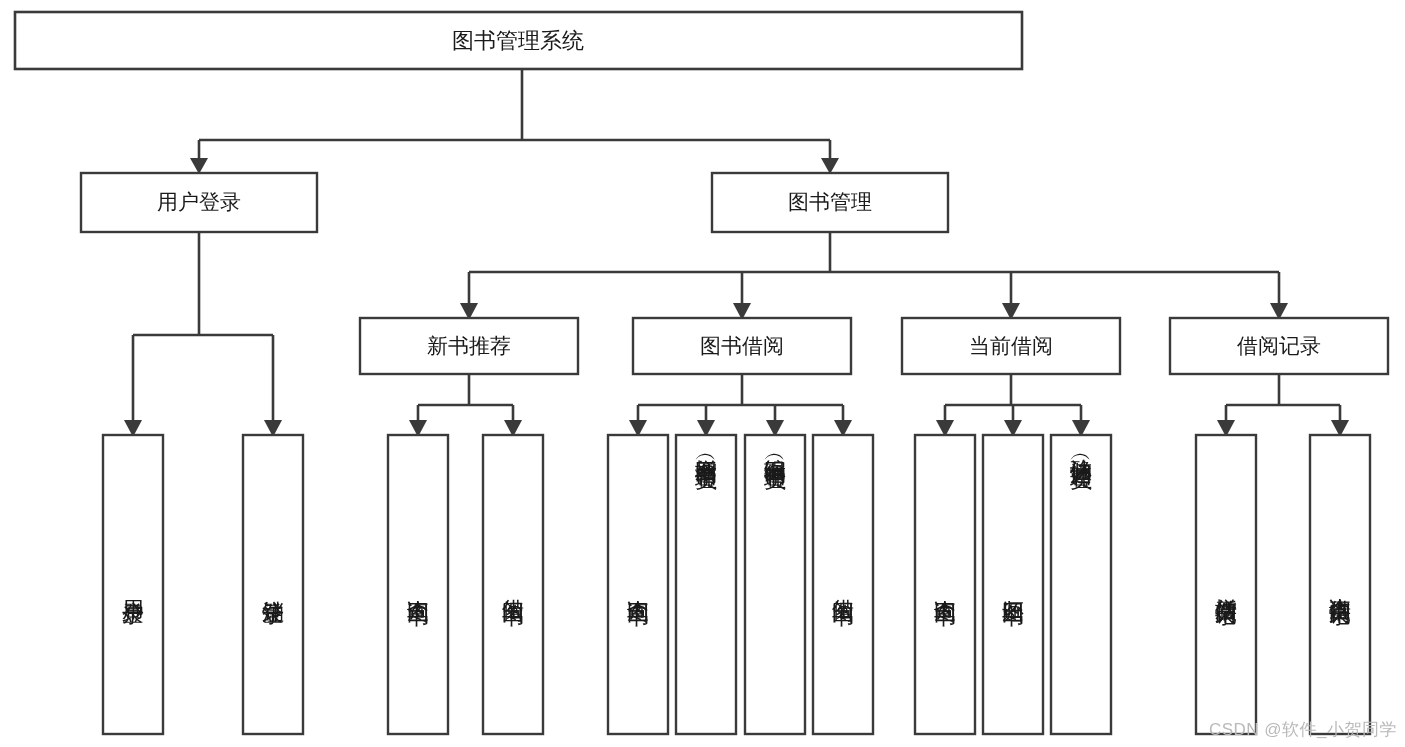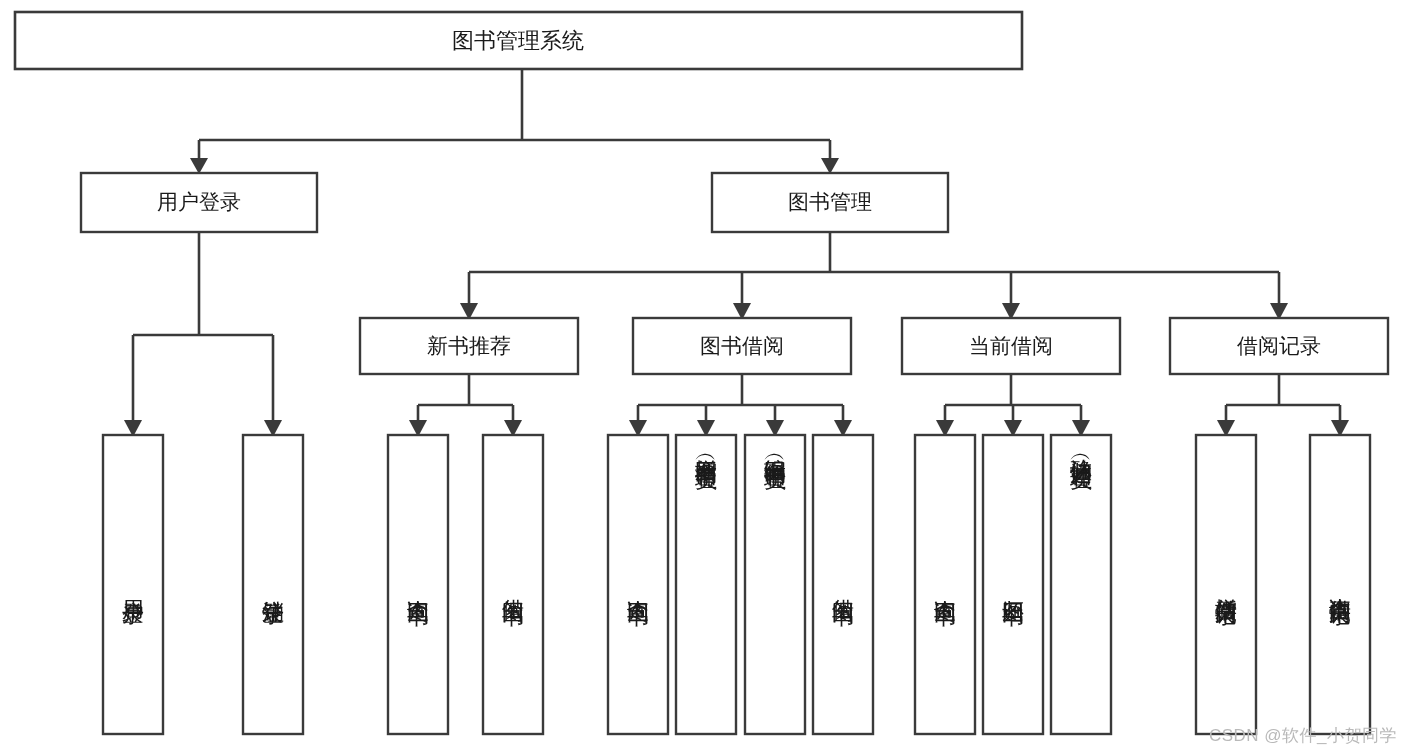--- a/index.html
+++ b/index.html
@@ -66,21 +66,21 @@
     font-size: 22px;
     line-height: 1.18;
     letter-spacing: 1.5px;
     color: #1a1a1a;
     white-space: nowrap;
     text-align: center;
   }
   .watermark {
     position: absolute;
     right: 8px;
-    bottom: 0;
+    bottom: 6px;
     font-family: "Liberation Sans", "DejaVu Sans", sans-serif;
     font-size: 17px;
     color: #b9b9b9;
     letter-spacing: 0.5px;
     white-space: nowrap;
   }
 </style>
 </head>
 <body>
 

